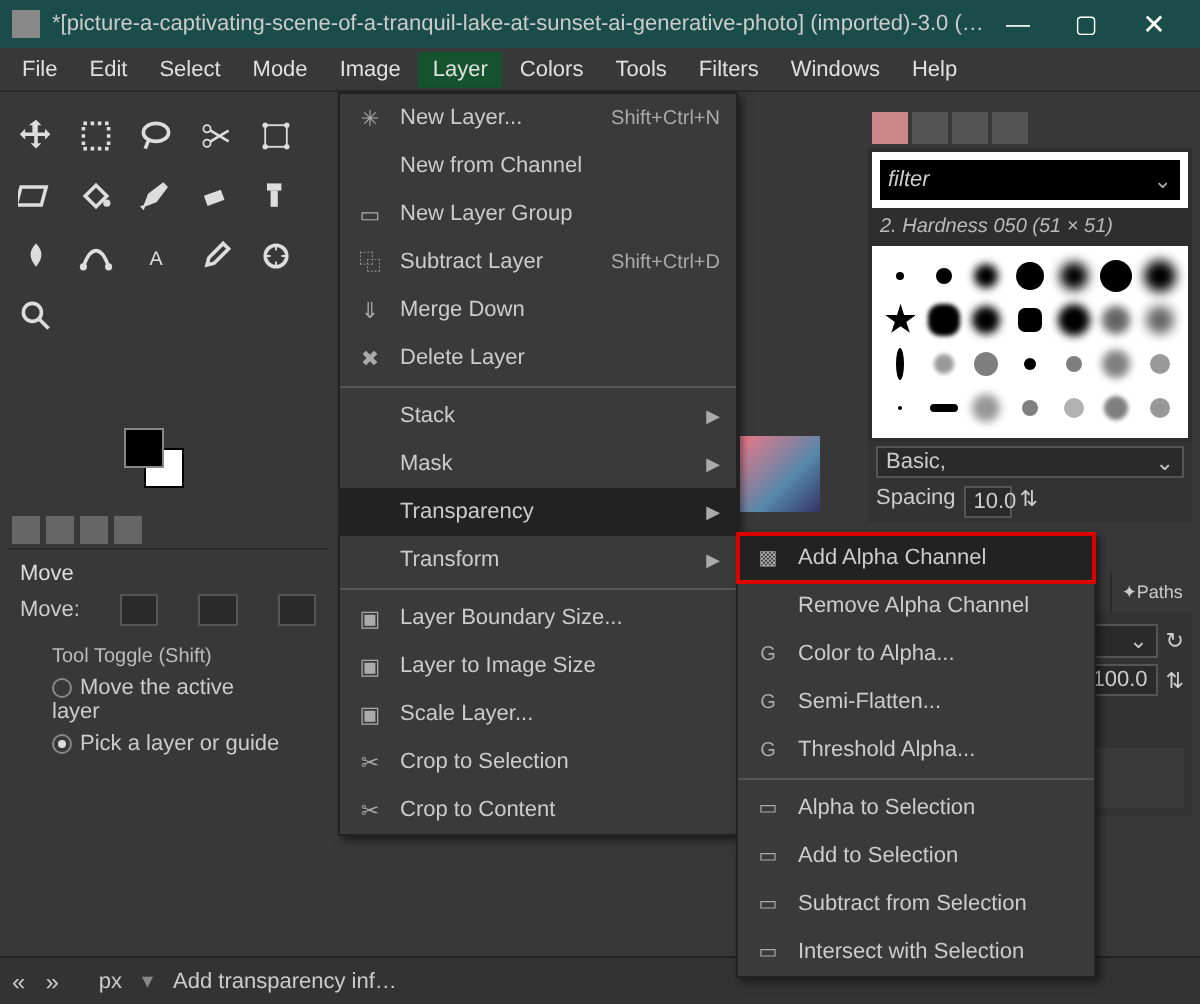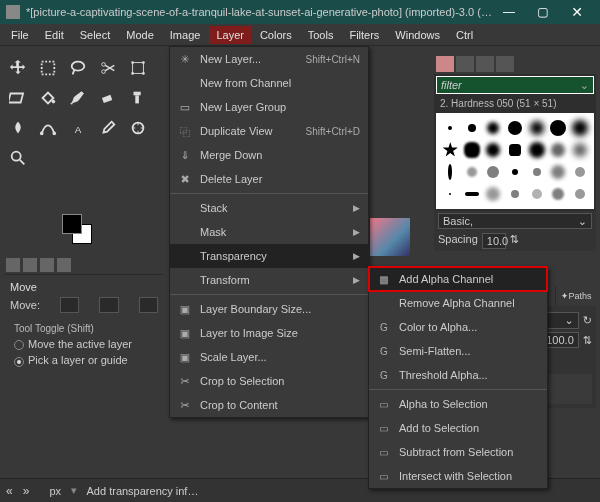--- a/index.html
+++ b/index.html
@@ -4,37 +4,37 @@
 <style>
 *{margin:0;padding:0;box-sizing:border-box;font-family:"Segoe UI",Tahoma,sans-serif;font-size:11px;color:#ccc;user-select:none}
 body{background:#383838;width:600px;height:502px;overflow:hidden;position:relative}
 .titlebar{height:24px;background:#1a4d4a;display:flex;align-items:center;padding:0 6px;color:#fff}
 .titlebar .t-icon{width:14px;height:14px;background:#888;margin-right:6px}
 .titlebar .t-text{flex:1;overflow:hidden;white-space:nowrap;text-overflow:ellipsis;font-size:11px}
 .titlebar .t-btn{width:34px;height:24px;display:flex;align-items:center;justify-content:center;color:#fff;font-size:12px}
 .t-btn.close{font-size:14px}
 .menubar{height:22px;background:#383838;display:flex;align-items:center;padding:0 4px;gap:2px;border-bottom:1px solid #2a2a2a}
 .menubar .m-item{padding:3px 7px;color:#e0e0e0;cursor:default}
-.menubar .m-item.active{background:#7f1d1d}
+.menubar .m-item.active{background:#14532d}
 .workspace{position:relative;height:456px;background:#383838}
 .toolbox{position:absolute;left:4px;top:8px;width:160px}
 .tool-row{display:flex;gap:2px;margin-bottom:2px}
 .tool{width:28px;height:28px;display:flex;align-items:center;justify-content:center;background:#383838}
 .tool svg{width:18px;height:18px;fill:#ddd}
 .fgbg{position:absolute;left:62px;top:168px}
 .fgbg .bg{position:absolute;left:10px;top:10px;width:20px;height:20px;background:#fff;border:1px solid #000}
 .fgbg .fg{position:absolute;left:0;top:0;width:20px;height:20px;background:#000;border:1px solid #888}
 .tooloptions{position:absolute;left:4px;top:210px;width:160px;background:#383838}
 .tooloptions .hdr{display:flex;gap:3px;padding:2px;border-bottom:1px solid #2a2a2a}
 .hdr .ico{width:14px;height:14px;background:#666}
 .to-body{padding:6px}
 .to-title{font-size:11px;color:#ddd;margin-bottom:4px}
 .to-row{display:flex;align-items:center;gap:20px;margin-bottom:10px;font-size:10px;color:#bbb}
 .to-mode{width:22px;height:16px;background:#2a2a2a;border:1px solid #555}
-.to-toggle{font-size:10px;color:#bbb;margin:4px 4px}
+.to-toggle{font-size:10px;color:#bbb;margin:4px 16px}
 .radio{width:10px;height:10px;border:1px solid #888;border-radius:50%;display:inline-block;margin-right:4px;vertical-align:middle}
 .radio.on::after{content:"";display:block;width:4px;height:4px;background:#ddd;border-radius:50%;margin:2px}
 .dropdown{position:absolute;left:169px;top:0;width:200px;background:#3a3a3a;border:1px solid #222;box-shadow:2px 2px 4px rgba(0,0,0,.5);z-index:10}
 .dd-item{display:flex;align-items:center;height:24px;padding:0 8px;gap:8px;color:#ddd}
 .dd-item.disabled{color:#777}
 .dd-item.active{background:#222}
 .dd-item .dd-icon{width:14px;height:14px;display:flex;align-items:center;justify-content:center;font-size:11px;color:#aaa}
 .dd-item .dd-label{flex:1;font-size:11px}
 .dd-item .dd-accel{font-size:10px;color:#aaa}
 .dd-item .dd-arrow{font-size:9px;color:#aaa}
@@ -42,23 +42,23 @@
 .submenu{position:absolute;left:368px;top:220px;width:180px;background:#3a3a3a;border:1px solid #222;box-shadow:2px 2px 4px rgba(0,0,0,.5);z-index:11}
 .submenu .sm-item{display:flex;align-items:center;height:24px;padding:0 8px;gap:8px;color:#ddd;font-size:11px}
 .submenu .sm-item.disabled{color:#777}
 .submenu .sm-item.hl{background:#222;outline:2px solid #d00;outline-offset:-1px}
 .sm-icon{width:14px;height:14px;display:flex;align-items:center;justify-content:center;font-size:10px;color:#aaa}
 .sm-label{flex:1}
 .rightpanel{position:absolute;right:4px;top:8px;width:162px;background:#2e2e2e}
 .rp-tabs{height:20px;background:#383838;display:flex;gap:2px;padding:2px}
 .rp-tab{width:18px;height:16px;background:#555}
 .rp-tab.brush{background:#c88}
-.rp-filter{height:18px;background:#14532d;margin:2px;display:flex;align-items:center;padding:0 4px;font-size:10px;font-style:italic;color:#888;border:1px solid #ffffff}
+.rp-filter{height:28px;background:#000000;margin:2px;display:flex;align-items:center;padding:0 4px;font-size:10px;font-style:italic;color:#888;border:4px solid #ffffff}
 .rp-filter .x{margin-left:auto;font-style:normal;color:#aaa}
-.rp-brushname{font-size:10px;color:#bbb;padding:2px 6px}
+.rp-brushname{font-size:10px;font-style:italic;color:#bbb;padding:2px 6px}
 .brushgrid{background:#fff;margin:2px;height:96px;padding:4px;display:grid;grid-template-columns:repeat(7,1fr);grid-template-rows:repeat(4,1fr);gap:1px}
 .brush-sw{background:#fff;display:flex;align-items:center;justify-content:center}
 .brush-sw span{display:block;background:#000;border-radius:50%}
 .br-star{clip-path:polygon(50% 0,61% 35%,98% 35%,68% 57%,79% 91%,50% 70%,21% 91%,32% 57%,2% 35%,39% 35%);border-radius:0}
 .rp-row{display:flex;padding:2px 4px;gap:4px;height:20px;background:#333;font-size:10px}
 .rp-row .sel{flex:1;background:#2a2a2a;border:1px solid #555;padding:1px 4px;display:flex;justify-content:space-between}
 .rp-row .num{width:24px;text-align:right;background:#2a2a2a;border:1px solid #555;padding:1px 4px}
 .layersdock{position:absolute;right:4px;top:240px;width:162px}
 .ld-tabs{display:flex;gap:1px;background:#2a2a2a;height:20px}
 .ld-tab{flex:1;background:#383838;display:flex;align-items:center;justify-content:center;font-size:9px}
@@ -88,21 +88,21 @@
     <div class="m-item">File</div>
     <div class="m-item">Edit</div>
     <div class="m-item">Select</div>
     <div class="m-item">Mode</div>
     <div class="m-item">Image</div>
     <div class="m-item active">Layer</div>
     <div class="m-item">Colors</div>
     <div class="m-item">Tools</div>
     <div class="m-item">Filters</div>
     <div class="m-item">Windows</div>
-    <div class="m-item">Ctrl</div>
+    <div class="m-item">Help</div>
   </div>
 
 <div class="workspace">
 
   <div class="canvas-peek"></div>
 
   <div class="toolbox">
     <div class="tool-row">
       <div class="tool">
           <svg viewBox="0 0 20 20">
@@ -241,21 +241,21 @@
       <div class="dd-item">
         <span class="dd-icon"></span>
         <span class="dd-label">New from Channel</span>
       </div>
       <div class="dd-item">
         <span class="dd-icon">▭</span>
         <span class="dd-label">New Layer Group</span>
       </div>
       <div class="dd-item">
         <span class="dd-icon">⿻</span>
-        <span class="dd-label">Duplicate View</span>
+        <span class="dd-label">Subtract Layer</span>
         <span class="dd-accel">Shift+Ctrl+D</span>
       </div>
       <div class="dd-item disabled">
         <span class="dd-icon">⇓</span>
         <span class="dd-label">Merge Down</span>
       </div>
       <div class="dd-item">
         <span class="dd-icon">✖</span>
         <span class="dd-label">Delete Layer</span>
       </div>

